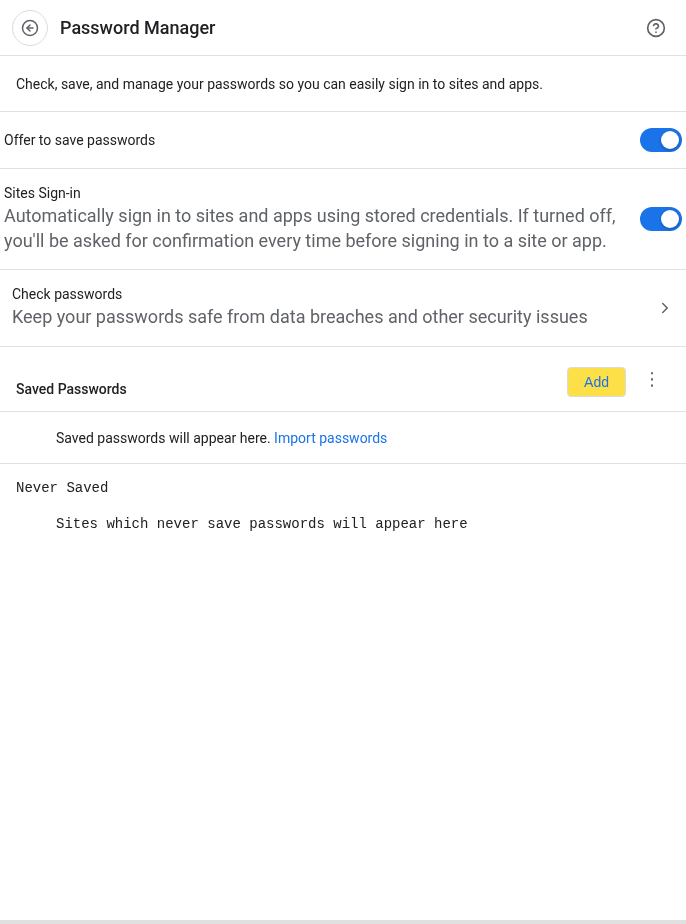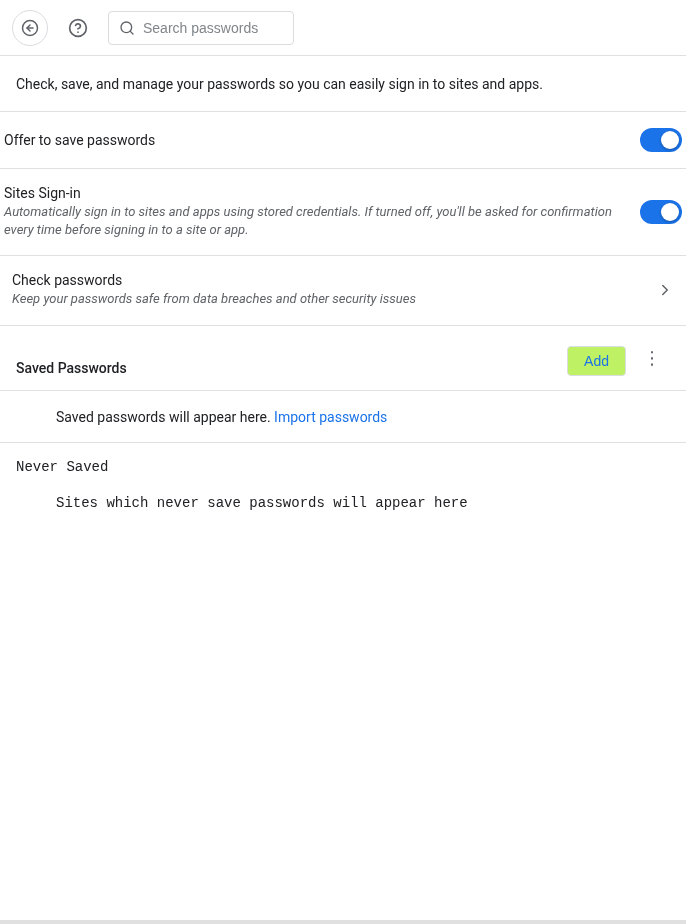--- a/index.html
+++ b/index.html
@@ -123,25 +123,24 @@
       flex: 1;
     }
 
     .setting-title {
       font-size: 14px;
       font-weight: 400;
       color: #202124;
     }
 
     .setting-description {
-      font-size: 13px;
+      font-size: 18px;
       color: #5f6368;
       margin-top: 2px;
       line-height: 1.4;
-      font-style: italic;
     }
 
     
     .toggle {
       position: relative;
       width: 42px;
       height: 24px;
       flex-shrink: 0;
       cursor: pointer;
     }
@@ -202,21 +201,21 @@
 
     .saved-passwords-title {
       flex: 1;
       font-size: 14px;
       font-weight: 500;
       color: #202124;
     }
 
     .add-btn {
       border: 1px solid #dadce0;
-      background: #bef264;
+      background: #fde047;
       color: #1a73e8;
       font-size: 14px;
       font-weight: 500;
       padding: 6px 16px;
       border-radius: 4px;
       cursor: pointer;
       margin-right: 8px;
     }
 
     .more-btn {
@@ -280,36 +279,28 @@
 <body>
 
 <div class="header">
   <button class="back-btn">
     <svg viewBox="0 0 24 24" fill="none" stroke="currentColor" stroke-width="2" stroke-linecap="round" stroke-linejoin="round">
       <circle cx="12" cy="12" r="10"></circle>
       <polyline points="12 8 8 12 12 16"></polyline>
       <line x1="16" y1="12" x2="8" y2="12"></line>
     </svg>
   </button>
+  <span class="header-title">Password Manager</span>
   <button class="help-btn">
     <svg width="20" height="20" viewBox="0 0 24 24" fill="none" stroke="currentColor" stroke-width="2" stroke-linecap="round" stroke-linejoin="round">
       <circle cx="12" cy="12" r="10"></circle>
       <path d="M9.09 9a3 3 0 0 1 5.83 1c0 2-3 3-3 3"></path>
       <line x1="12" y1="17" x2="12.01" y2="17"></line>
     </svg>
   </button>
-  <div class="search-container">
-    <span class="search-icon-wrap">
-      <svg width="16" height="16" viewBox="0 0 24 24" fill="none" stroke="currentColor" stroke-width="2" stroke-linecap="round" stroke-linejoin="round">
-        <circle cx="11" cy="11" r="8"></circle>
-        <line x1="21" y1="21" x2="16.65" y2="16.65"></line>
-      </svg>
-    </span>
-    <input class="search-input" type="text" placeholder="Search passwords" style="">
-  </div>
 </div>
 
 <div class="content">
 
   <div class="description-row">
     <span class="description-text">Check, save, and manage your passwords so you can easily sign in to sites and apps.</span>
   </div>
 
   <div class="setting-row">
     <div class="setting-row-content">

